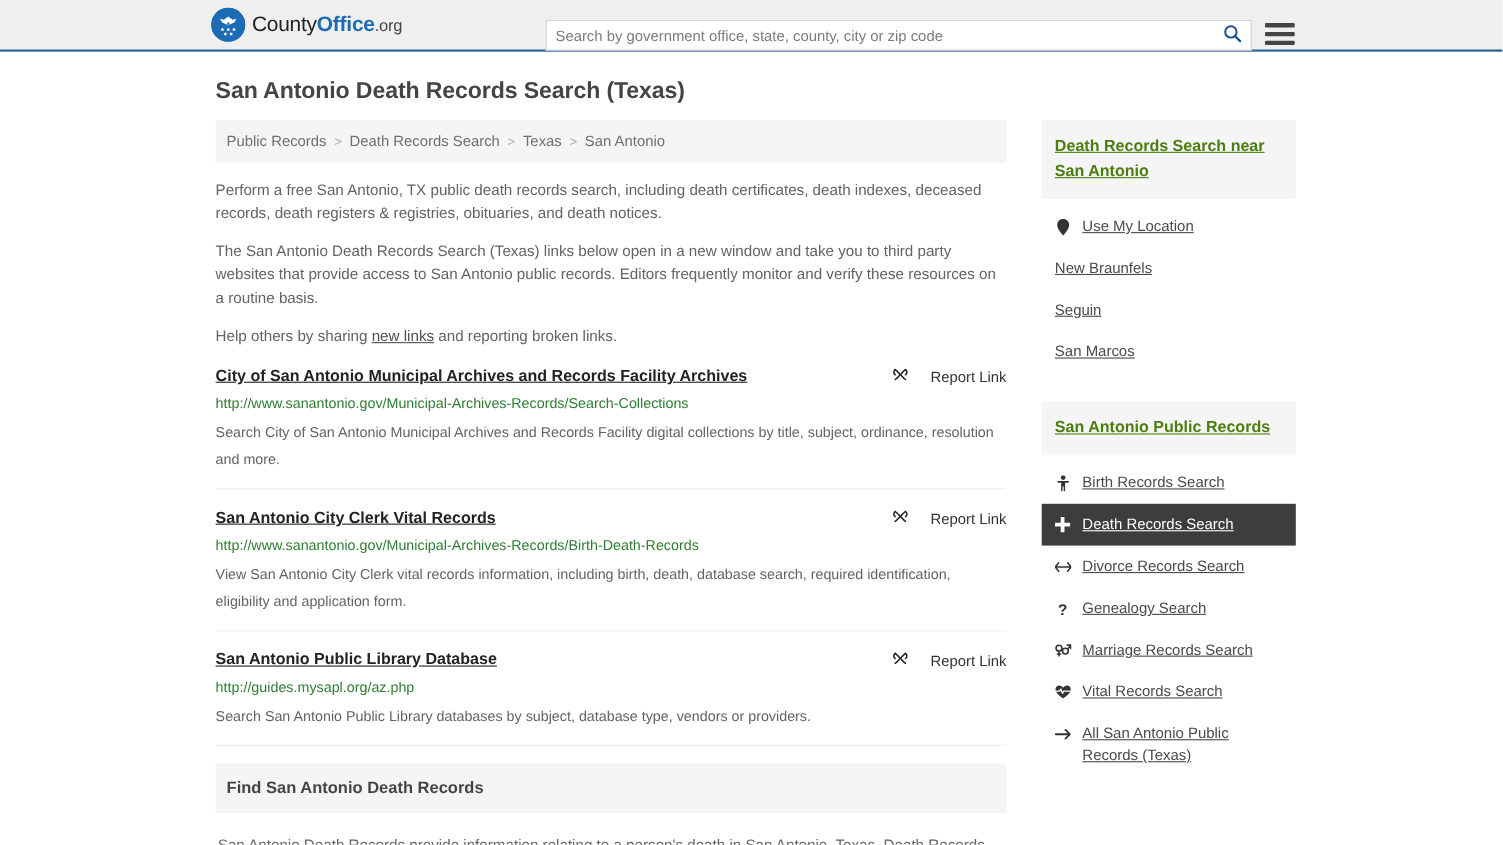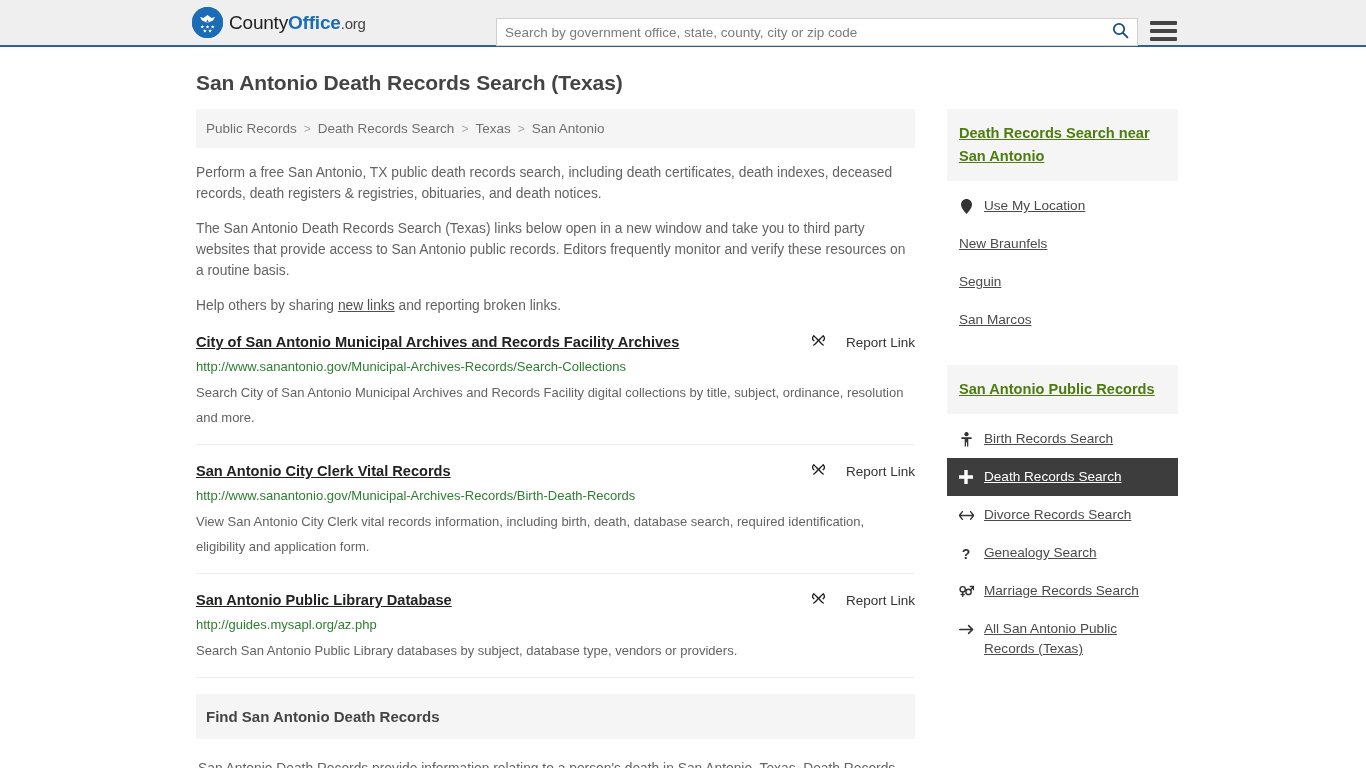--- a/index.html
+++ b/index.html
@@ -484,20 +484,29 @@
               <svg width="17" height="14" viewBox="0 0 17 14" aria-hidden="true">
                 <circle cx="4.2" cy="5" r="3" fill="none" stroke="#333333" stroke-width="1.6"></circle>
                 <path d="M4.2 8.2 V13 M2.5 11 H5.9" stroke="#333333" stroke-width="1.6" stroke-linecap="round"></path>
                 <circle cx="10.8" cy="8" r="3" fill="none" stroke="#333333" stroke-width="1.6"></circle>
                 <path d="M13 5.8 L16.2 2.6 M12.8 1.9 H16.5 V5.5" fill="none" stroke="#333333" stroke-width="1.6" stroke-linecap="round" stroke-linejoin="round"></path>
               </svg>
             </span>
             <span class="side-label">Marriage Records Search</span>
           </a>
 
+          <a class="side-item" href="#">
+            <span class="side-ico">
+              <svg width="16" height="14" viewBox="0 0 16 14" aria-hidden="true">
+                <path d="M8 13.2 C8 13.2 0.6 8.7 0.6 4.6 C0.6 2.3 2.3 0.8 4.2 0.8 C5.7 0.8 7.1 1.7 8 3 C8.9 1.7 10.3 0.8 11.8 0.8 C13.7 0.8 15.4 2.3 15.4 4.6 C15.4 8.7 8 13.2 8 13.2 Z" fill="#333333"></path>
+                <path d="M1.4 6.3 H4.6 L5.8 4.2 L7.3 8.4 L8.6 6.3 H14.4" fill="none" stroke="#ffffff" stroke-width="1.3" stroke-linecap="round" stroke-linejoin="round"></path>
+              </svg>
+            </span>
+            <span class="side-label">Vital Records Search</span>
+          </a>
 
           <a class="side-item" href="#">
             <span class="side-ico">
               <svg width="15" height="11" viewBox="0 0 15 11" aria-hidden="true">
                 <path d="M0.8 5.5 H13.4 M9.6 1.6 L13.6 5.5 L9.6 9.4" fill="none" stroke="#333333" stroke-width="1.6" stroke-linecap="round" stroke-linejoin="round"></path>
               </svg>
             </span>
             <span class="side-label">All San Antonio Public Records (Texas)</span>
           </a>
 

